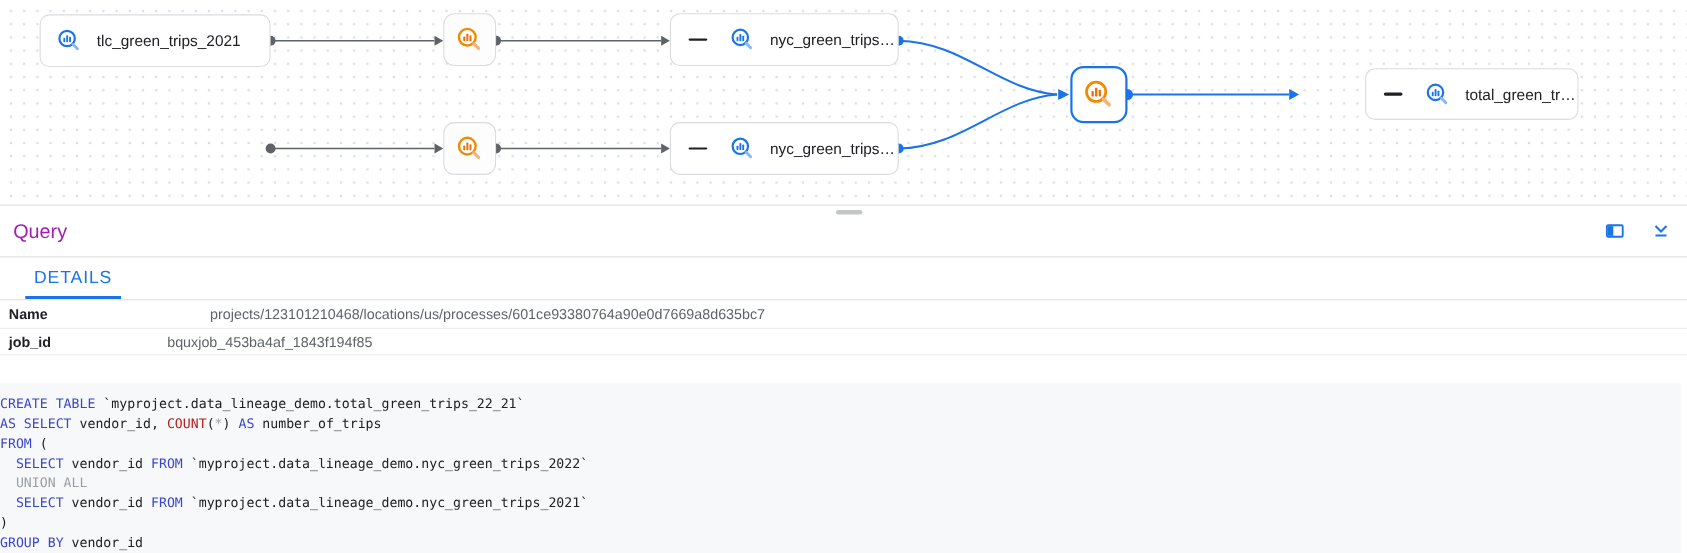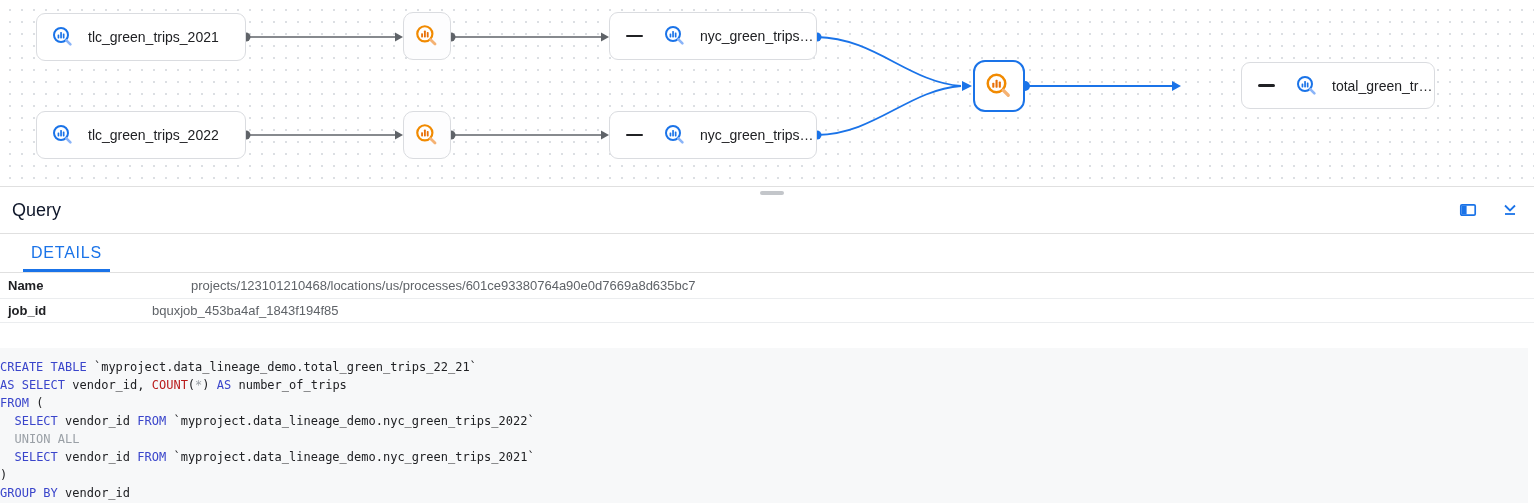--- a/index.html
+++ b/index.html
@@ -28,21 +28,21 @@
           margin-right:20px; flex:0 0 auto; }
   .node.process { justify-content:center; background:#fdfdfe; border-radius:10px; }
   .node.process.selected { border:2px solid #1a73e8; border-radius:12px; background:#fff; }
 
   
   .panel { position:relative; width:1534px; }
   .resize-handle { position:absolute; top:4px; left:760px; width:24px; height:4px;
                    background:#c3c6ca; border-radius:2px; cursor:row-resize; }
   .panel-header { height:47px; display:flex; align-items:center;
                   padding:0 14px 0 12px; border-bottom:1px solid #e0e0e0; }
-  .panel-title { font-size:18px; color:#0f172a; font-weight:400; }
+  .panel-title { font-size:18px; color:#a21caf; font-weight:400; }
   .header-actions { margin-left:auto; display:flex; align-items:center; gap:22px; }
   .icon-btn { width:20px; height:20px; display:flex; align-items:center;
               justify-content:center; cursor:pointer; background:none; border:none; }
 
   .tabs { height:39px; display:flex; border-bottom:1px solid #e0e0e0; }
   .tab { height:100%; display:flex; align-items:center; justify-content:center;
          font-size:16px; font-weight:400; letter-spacing:.8px; color:#5f6368;
          cursor:pointer;margin-left:23px; }
   .tab.active { color:#1a73e8; box-shadow:inset 0 -3px 0 #1a73e8; }
   .tab.t1 { width:87px; }
@@ -129,30 +129,20 @@
     <svg class="bq-icon" width="24" height="24" viewBox="0 0 24 24" style="margin-left:0">
       <circle cx="10" cy="10" r="7" fill="#fff" stroke="#1a73e8" stroke-width="2"></circle>
       <rect x="6.6" y="9.4" width="1.7" height="4" rx="0.6" fill="#1a73e8"></rect>
       <rect x="9.2" y="7" width="1.7" height="6.4" rx="0.6" fill="#1a73e8"></rect>
       <rect x="11.8" y="8.4" width="1.7" height="5" rx="0.6" fill="#1a73e8"></rect>
       <path d="M15.4 15.4 L19.4 19.4" stroke="#8ab4f8" stroke-width="2.6" stroke-linecap="round"></path>
     </svg>
     <span class="label">nyc_green_trips…</span>
   </div>
 
-  <div class="node table" style="left:36px; top:111px; width:210px; height:48px;">
-    <svg class="bq-icon" width="24" height="24" viewBox="0 0 24 24">
-      <circle cx="10" cy="10" r="7" fill="#fff" stroke="#1a73e8" stroke-width="2"></circle>
-      <rect x="6.6" y="9.4" width="1.7" height="4" rx="0.6" fill="#1a73e8"></rect>
-      <rect x="9.2" y="7" width="1.7" height="6.4" rx="0.6" fill="#1a73e8"></rect>
-      <rect x="11.8" y="8.4" width="1.7" height="5" rx="0.6" fill="#1a73e8"></rect>
-      <path d="M15.4 15.4 L19.4 19.4" stroke="#8ab4f8" stroke-width="2.6" stroke-linecap="round"></path>
-    </svg>
-    <span class="label">tlc_green_trips_2022</span>
-  </div>
 
   <div class="node process" style="left:403px; top:111px; width:48px; height:48px;">
     <svg width="26" height="26" viewBox="0 0 24 24">
       <circle cx="10" cy="10" r="7" fill="#fff" stroke="#f18a00" stroke-width="2"></circle>
       <rect x="6.6" y="9.4" width="1.7" height="4" rx="0.6" fill="#e8710a"></rect>
       <rect x="9.2" y="7" width="1.7" height="6.4" rx="0.6" fill="#e8710a"></rect>
       <rect x="11.8" y="8.4" width="1.7" height="5" rx="0.6" fill="#e8710a"></rect>
       <path d="M15.4 15.4 L19.4 19.4" stroke="#f5b273" stroke-width="2.6" stroke-linecap="round"></path>
     </svg>
   </div>

